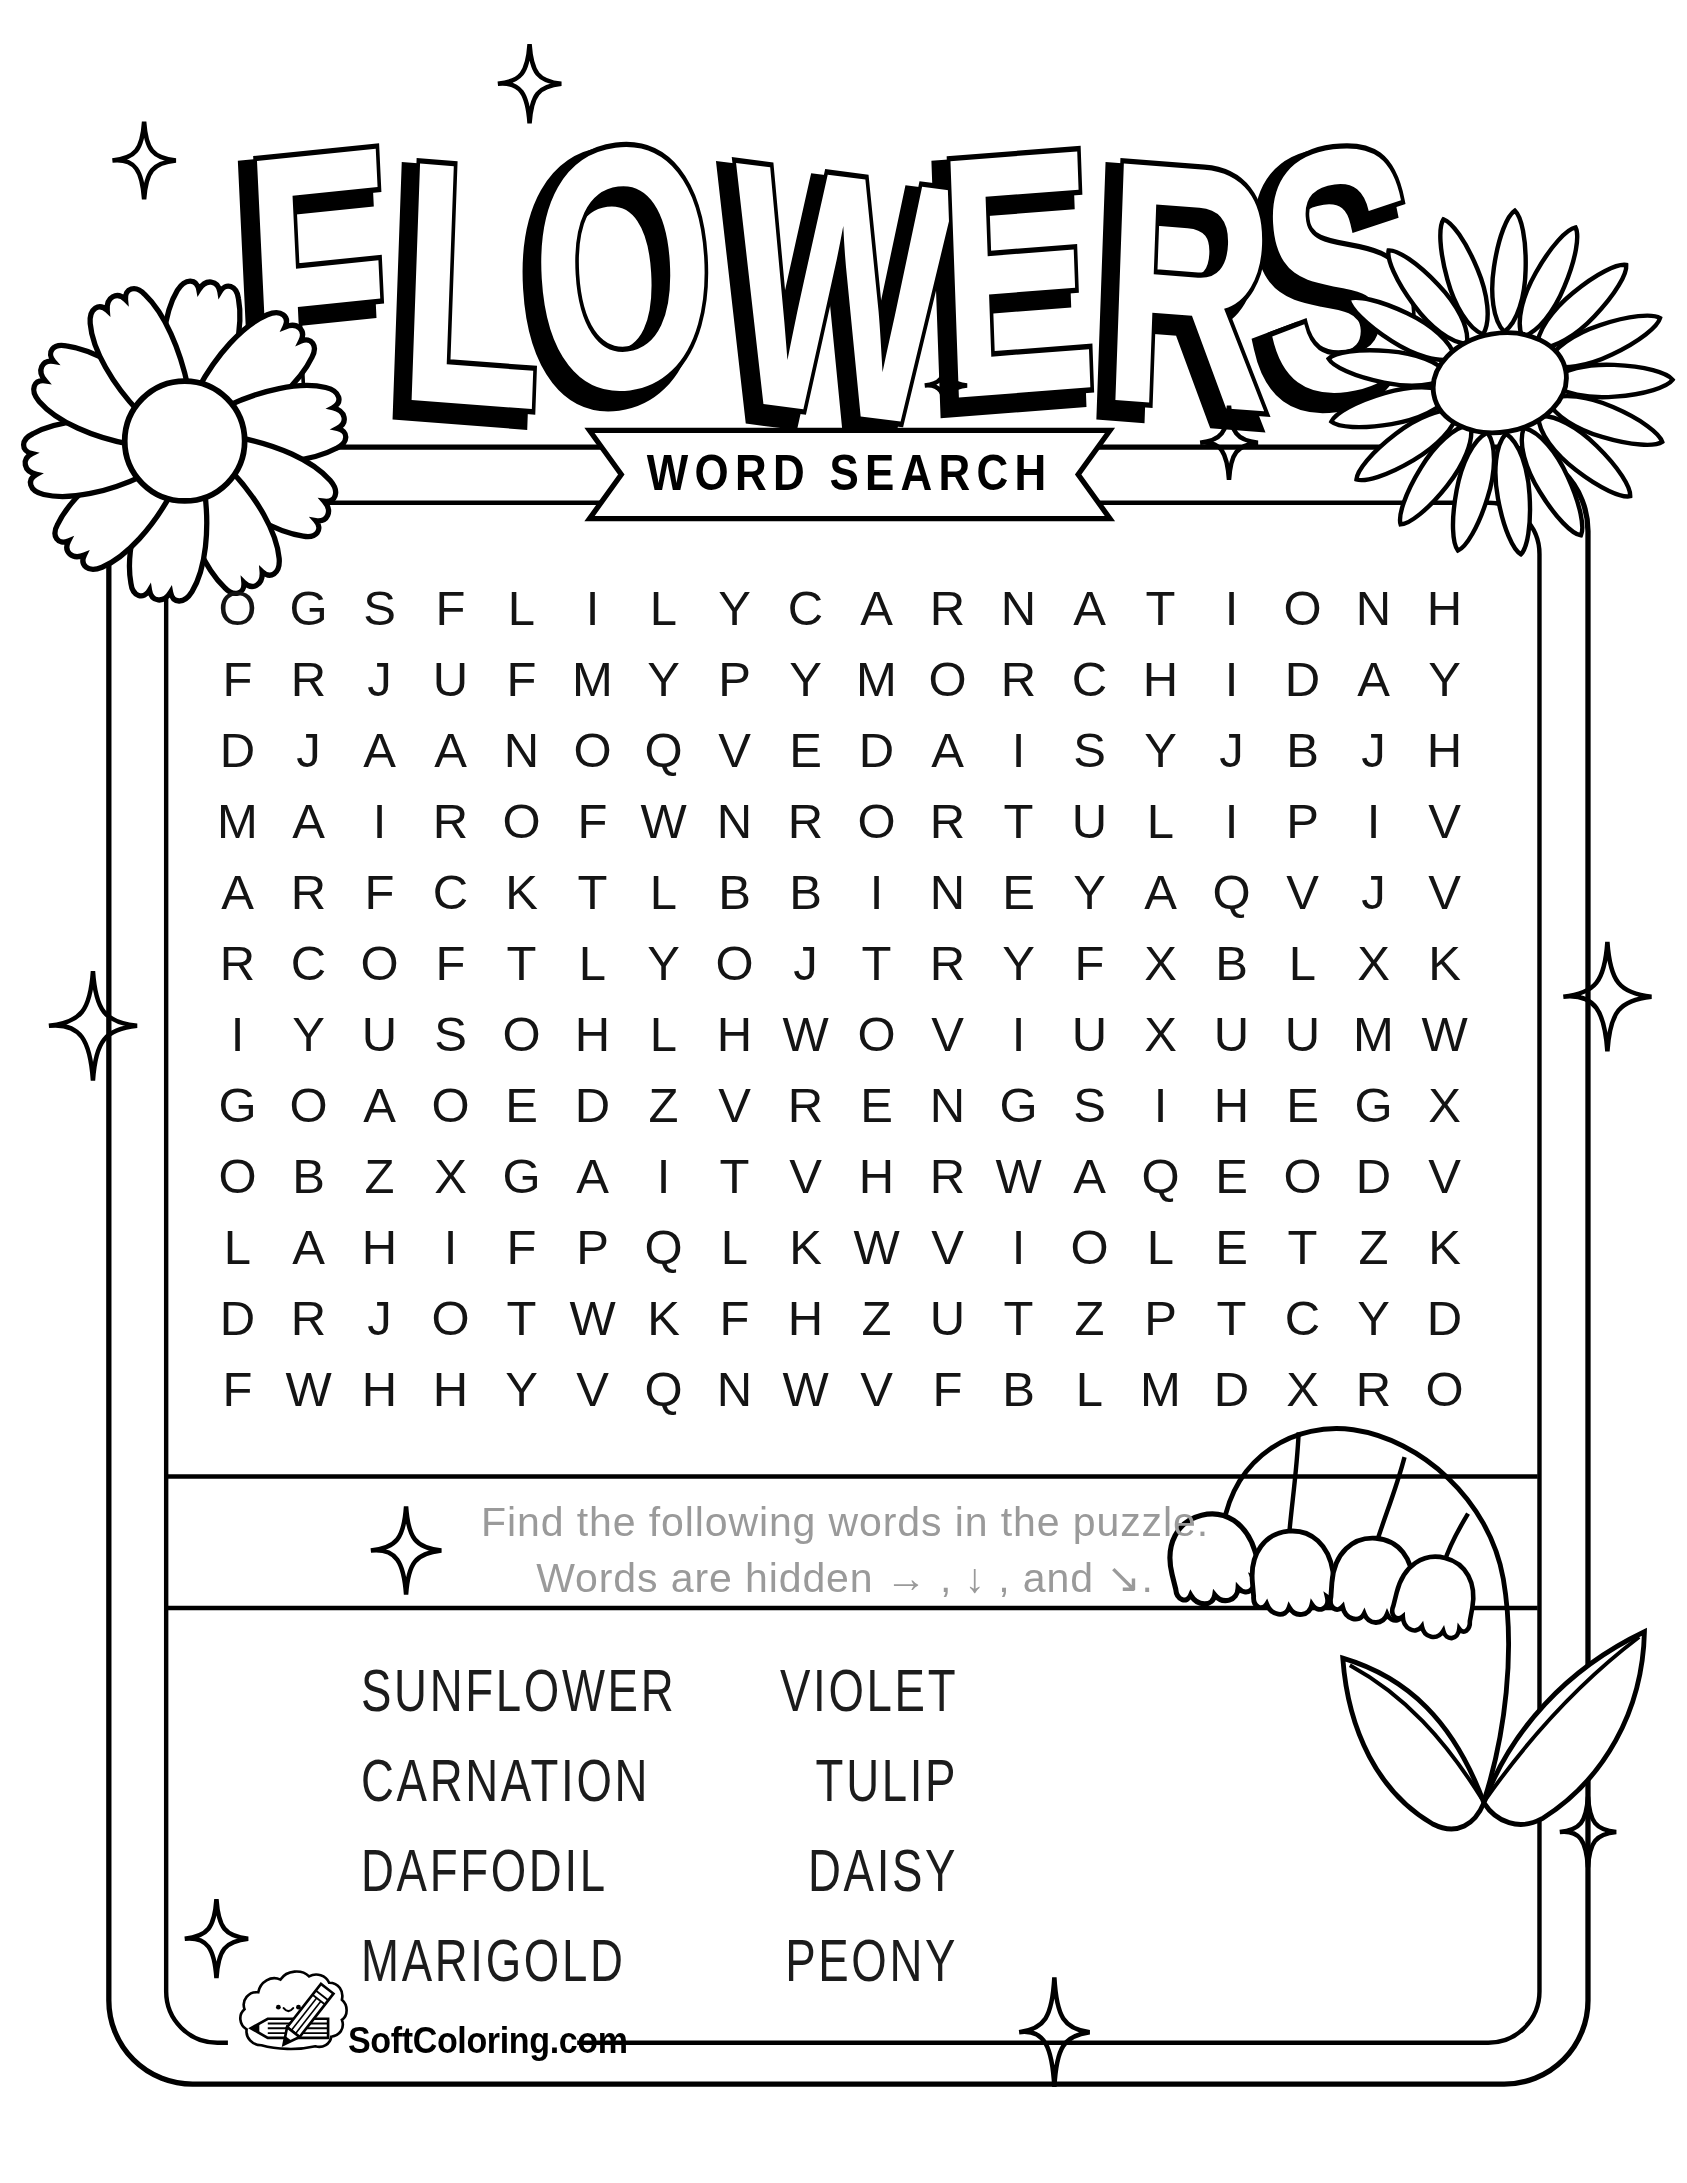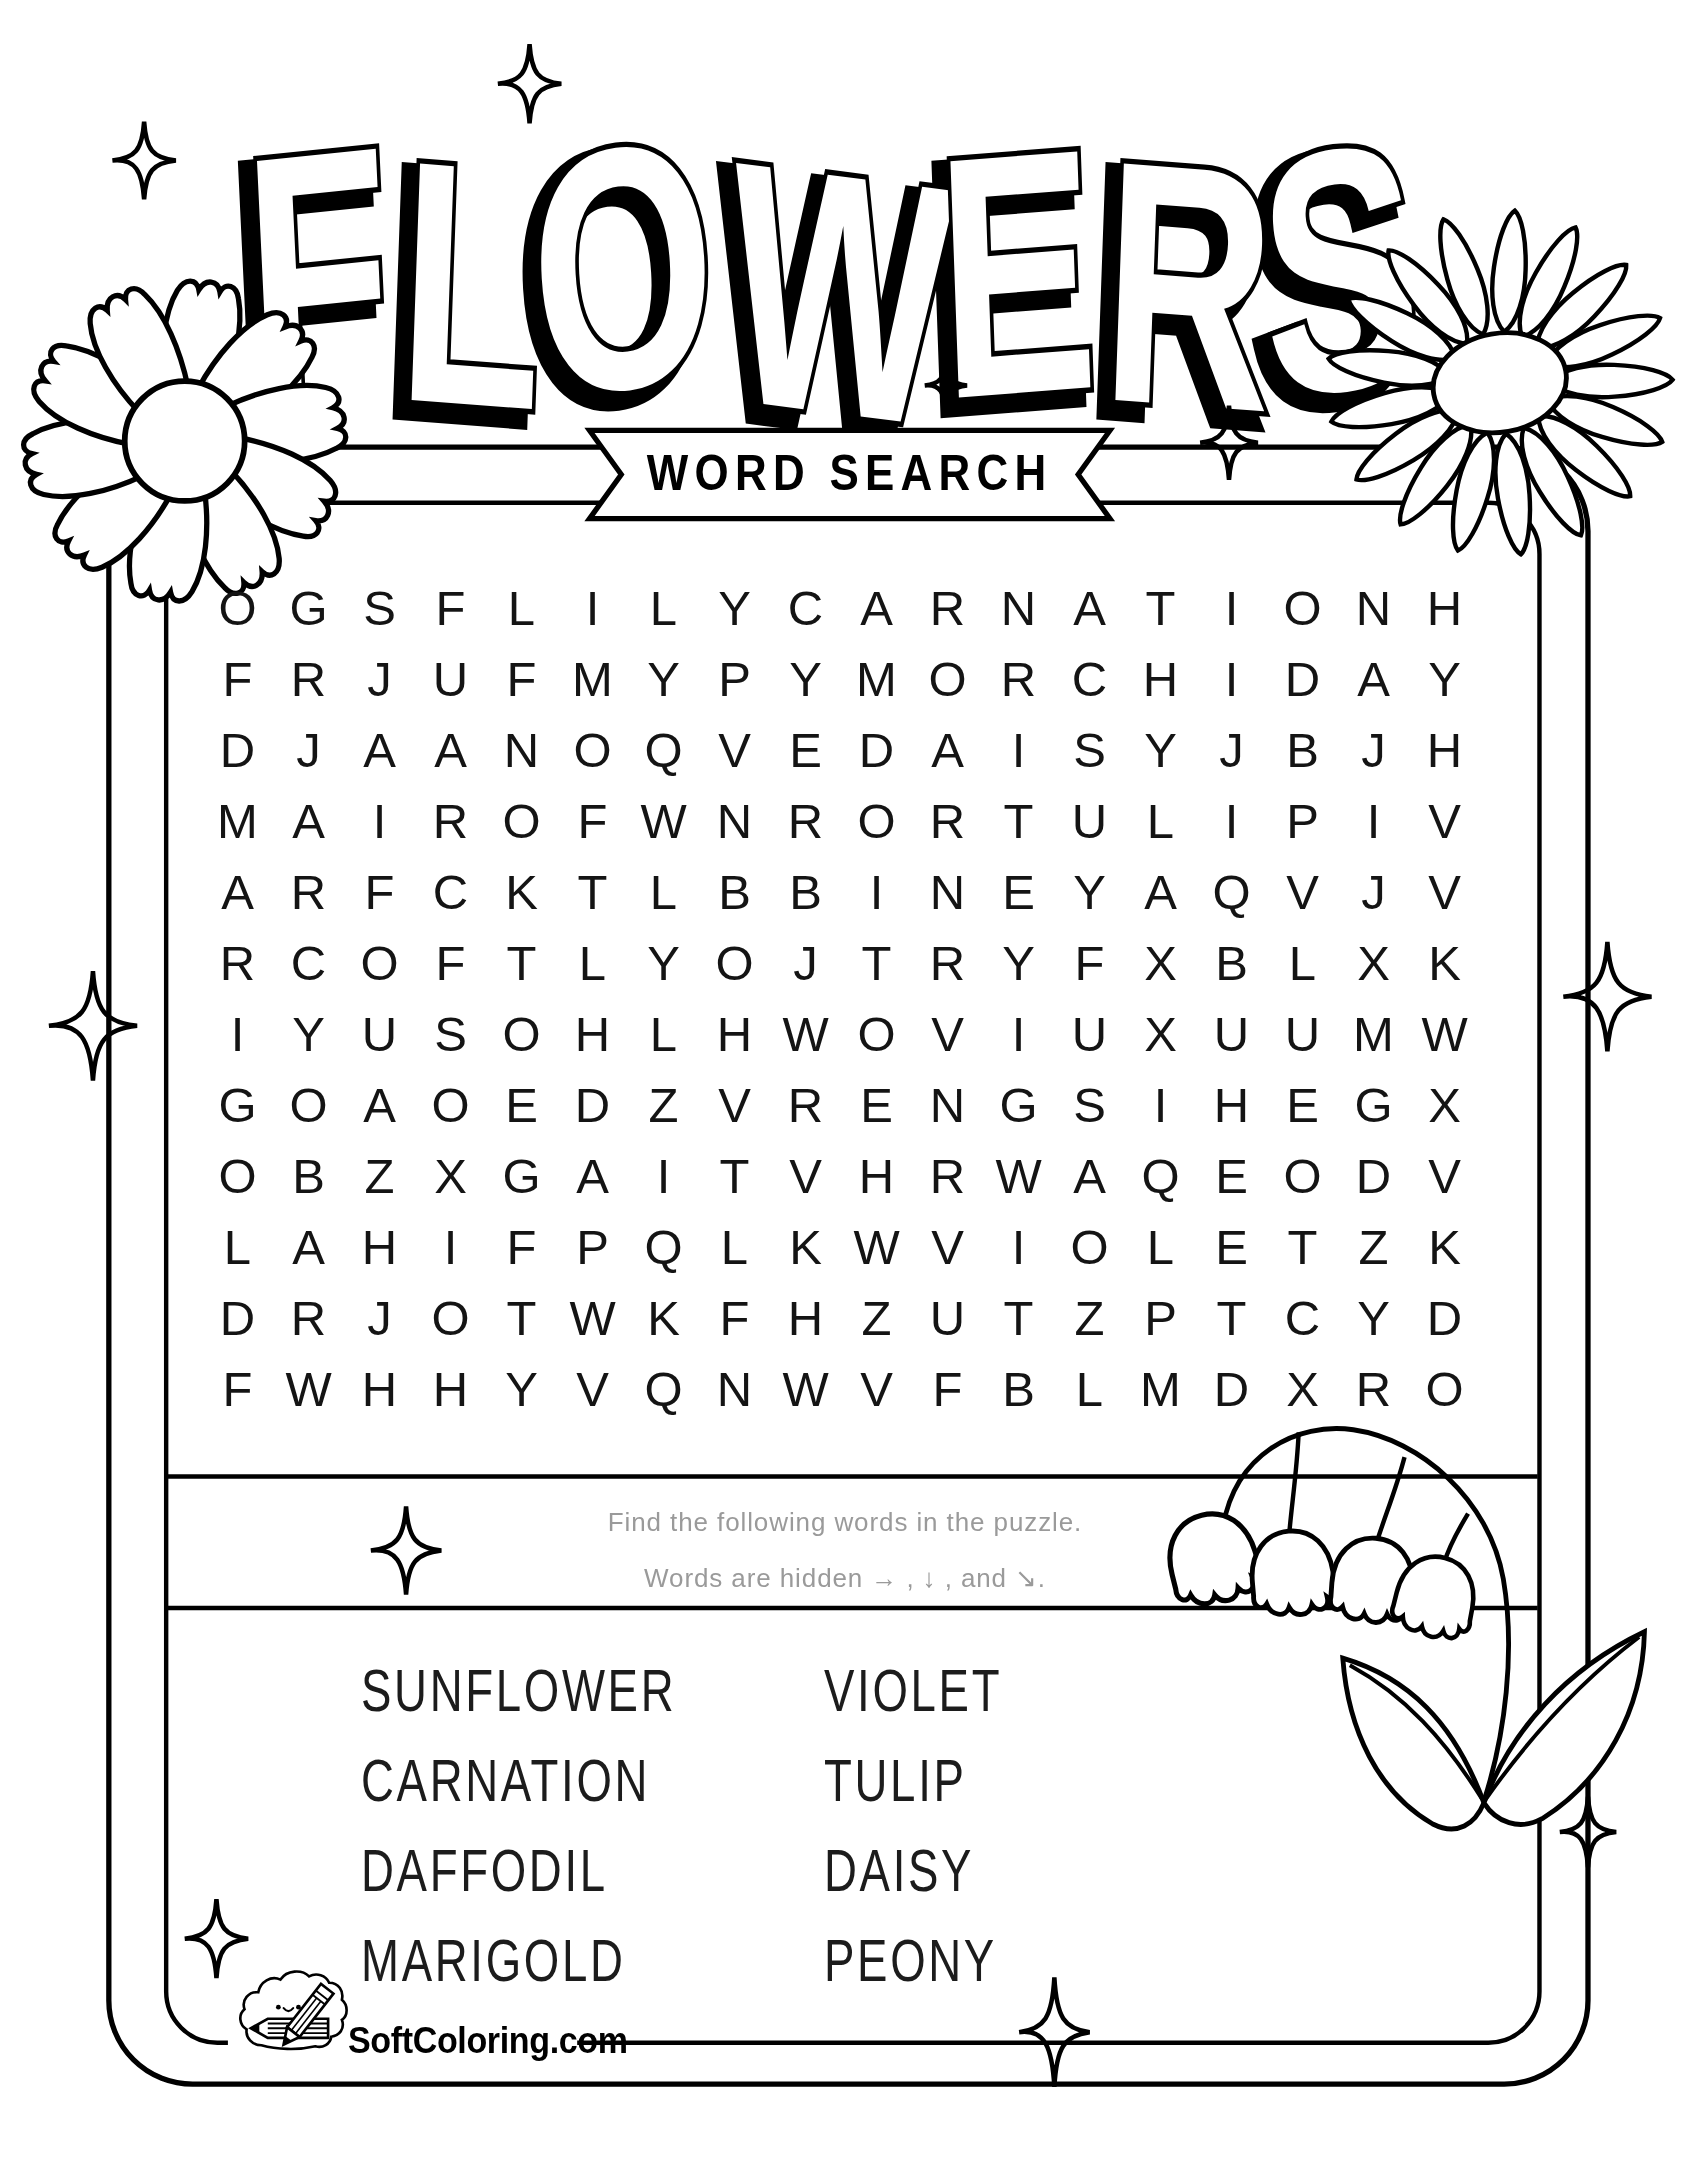--- a/index.html
+++ b/index.html
@@ -9,26 +9,26 @@
   .ink{stroke:#000;fill:none;}
   .white{fill:#fff;stroke:#000;}
 
   
   .letter-grid{position:absolute;left:202px;top:573px;width:1284px;}
   .grid-row{display:flex;height:71px;align-items:center;}
   .grid-cell{width:71px;text-align:center;font-size:49px;line-height:71px;color:#141414;}
 
   
   .instructions{position:absolute;left:360px;top:1494px;width:970px;text-align:center;
-                color:#9a9a9a;font-size:26px;line-height:56px;letter-spacing:0.9px;}
+                color:#9a9a9a;font-size:41px;line-height:56px;letter-spacing:0.9px;}
 
   
   .words-col{position:absolute;top:1646px;margin-left:48px;}
   .words-col-1{left:313px;}
-  .words-col-2{left:776px;}
+  .words-col-2{left:732px;text-align:right;}
   .words-col-3{left:1166px;}
   .word{font-size:60px;line-height:90px;height:90px;letter-spacing:3.5px;color:#1c1c1c;
         transform:scaleX(0.76);transform-origin:left center;white-space:nowrap;}
 
   
   .brand{position:absolute;left:348px;top:2020px;font-size:37px;font-weight:bold;
          letter-spacing:-0.4px;transform:scaleX(0.92);transform-origin:left center;}
 </style>
 </head>
 <body>

